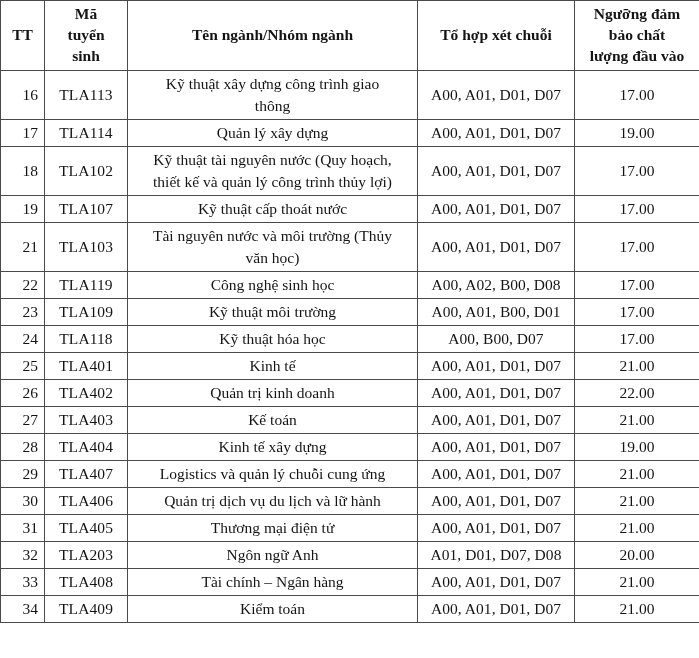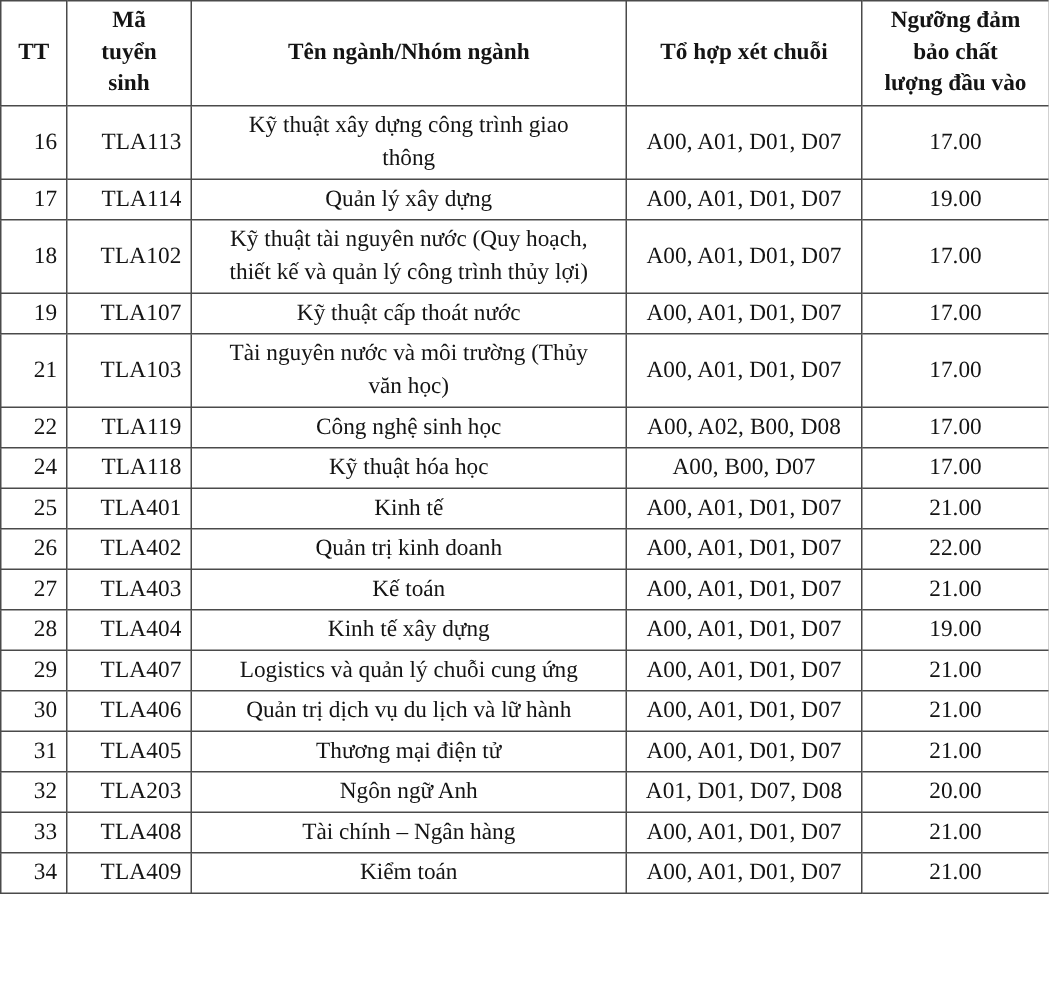--- a/index.html
+++ b/index.html
@@ -58,21 +58,21 @@
 
   .th-inner {
     display: block;
   }
 
   td.cell-tt {
     text-align: right;
     font-size: 15.5px;
   }
   td.cell-code {
-    text-align: right;
+    text-align: center;
     font-size: 15.5px;
     letter-spacing: 0.1px;
   }
   td.cell-major {
     text-align: center;
     padding-left: 7px;
     padding-right: 4px;
     font-family: Liberation Serif, serif;
   }
   td.cell-combo {
@@ -181,20 +181,29 @@
         <tr class="row-short">
           <td class="cell-tt">22</td>
           <td class="cell-code">TLA119</td>
           <td class="cell-major">
             <span class="major-line">Công nghệ sinh học</span>
           </td>
           <td class="cell-combo">A00, A02, B00, D08</td>
           <td class="cell-score">17.00</td>
         </tr>
         <tr class="row-short">
+          <td class="cell-tt">23</td>
+          <td class="cell-code">TLA109</td>
+          <td class="cell-major">
+            <span class="major-line">Kỹ thuật môi trường</span>
+          </td>
+          <td class="cell-combo">A00, A01, B00, D01</td>
+          <td class="cell-score">17.00</td>
+        </tr>
+        <tr class="row-short">
           <td class="cell-tt">24</td>
           <td class="cell-code">TLA118</td>
           <td class="cell-major">
             <span class="major-line">Kỹ thuật hóa học</span>
           </td>
           <td class="cell-combo">A00, B00, D07</td>
           <td class="cell-score">17.00</td>
         </tr>
         <tr class="row-short">
           <td class="cell-tt">25</td>

